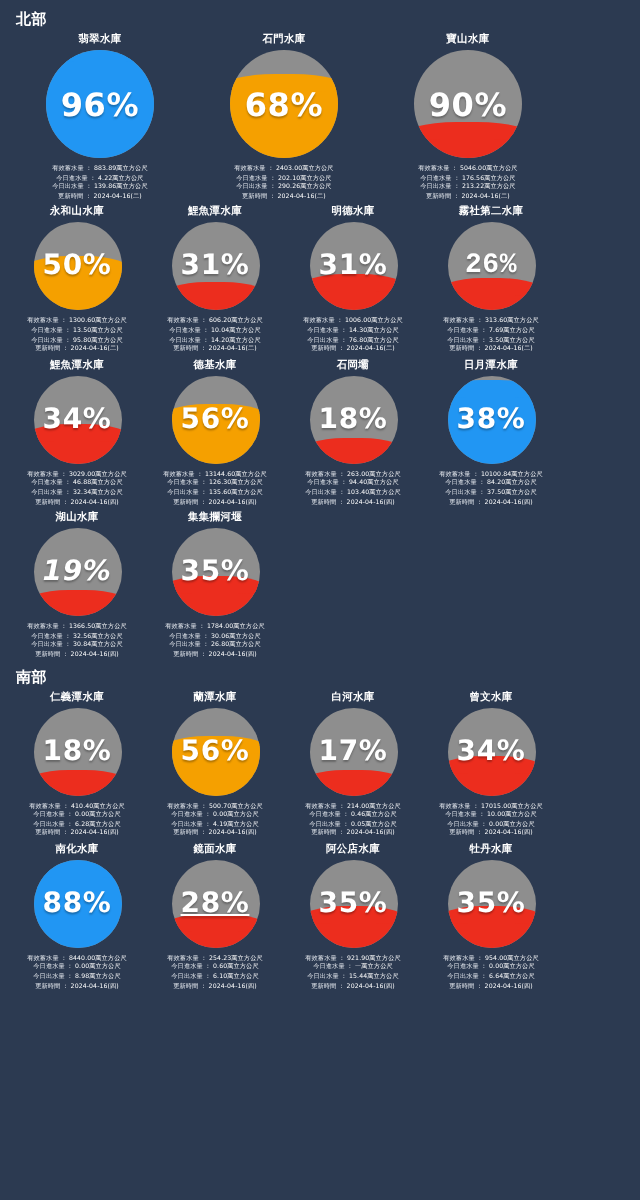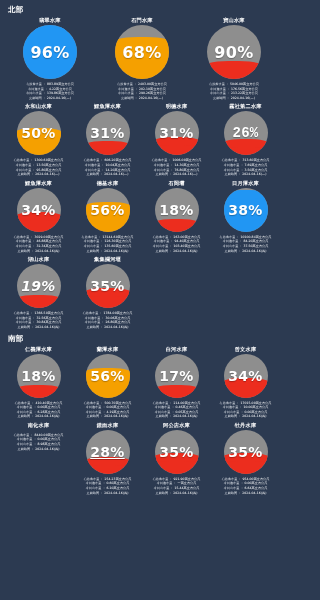--- a/index.html
+++ b/index.html
@@ -311,20 +311,25 @@
             <div class="dline"><span class="lbl">有效蓄水量</span><span class="sep">：</span><span class="val">17015.00萬立方公尺</span></div>
             <div class="dline"><span class="lbl">今日進水量</span><span class="sep">：</span><span class="val">10.00萬立方公尺</span></div>
             <div class="dline"><span class="lbl">今日出水量</span><span class="sep">：</span><span class="val">0.00萬立方公尺</span></div>
             <div class="dline"><span class="lbl">更新時間</span><span class="sep">：</span><span class="val">2024-04-16(四)</span></div>
           </div>
         </div>
       </div>
       <div class="row cols-4">
         <div class="cell">
           <div class="res-title">南化水庫</div>
+          <div class="gauge" style="width: 44px; height: 44px;">
+            <div class="fill" style="height: 88%; background: rgb(33, 150, 243);"></div>
+            <div class="wave" style="background: rgb(33, 150, 243); bottom: calc(88% - 4px);"></div>
+            <div class="pct" style="font-size: 14px;">88%</div>
+          </div>
           <div class="details">
             <div class="dline"><span class="lbl">有效蓄水量</span><span class="sep">：</span><span class="val">8440.00萬立方公尺</span></div>
             <div class="dline"><span class="lbl">今日進水量</span><span class="sep">：</span><span class="val">0.00萬立方公尺</span></div>
             <div class="dline"><span class="lbl">今日出水量</span><span class="sep">：</span><span class="val">8.98萬立方公尺</span></div>
             <div class="dline"><span class="lbl">更新時間</span><span class="sep">：</span><span class="val">2024-04-16(四)</span></div>
           </div>
         </div>
         <div class="cell">
           <div class="res-title">鏡面水庫</div>
           <div class="gauge" style="width: 44px; height: 44px;">

